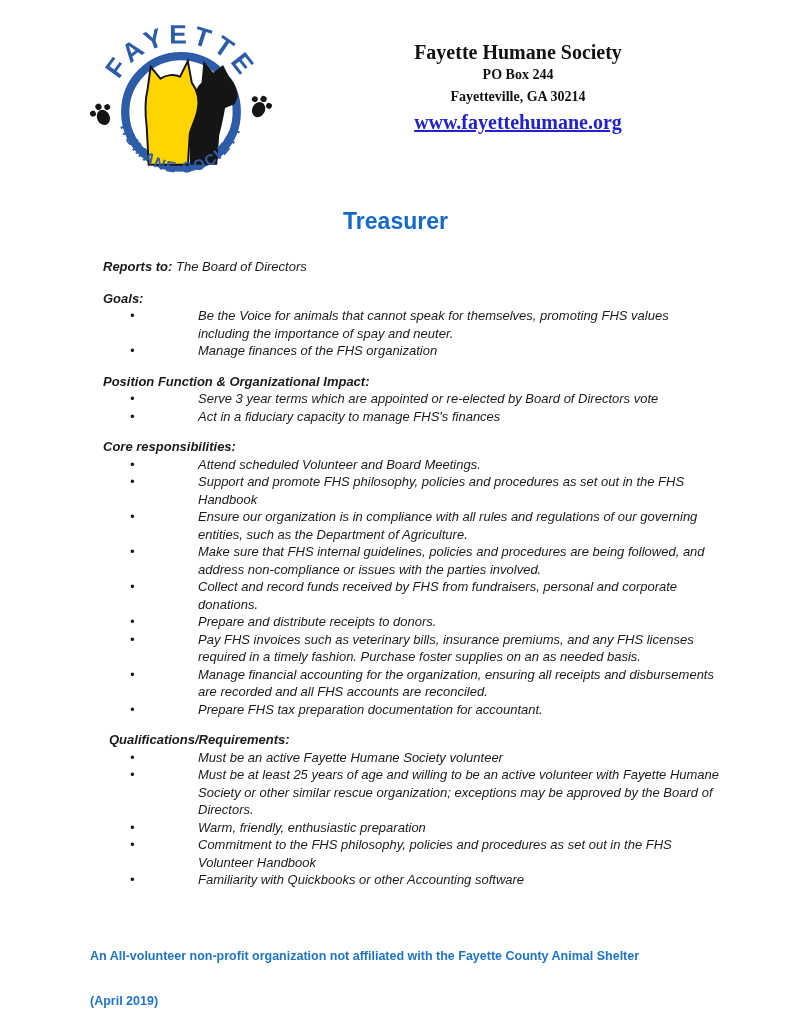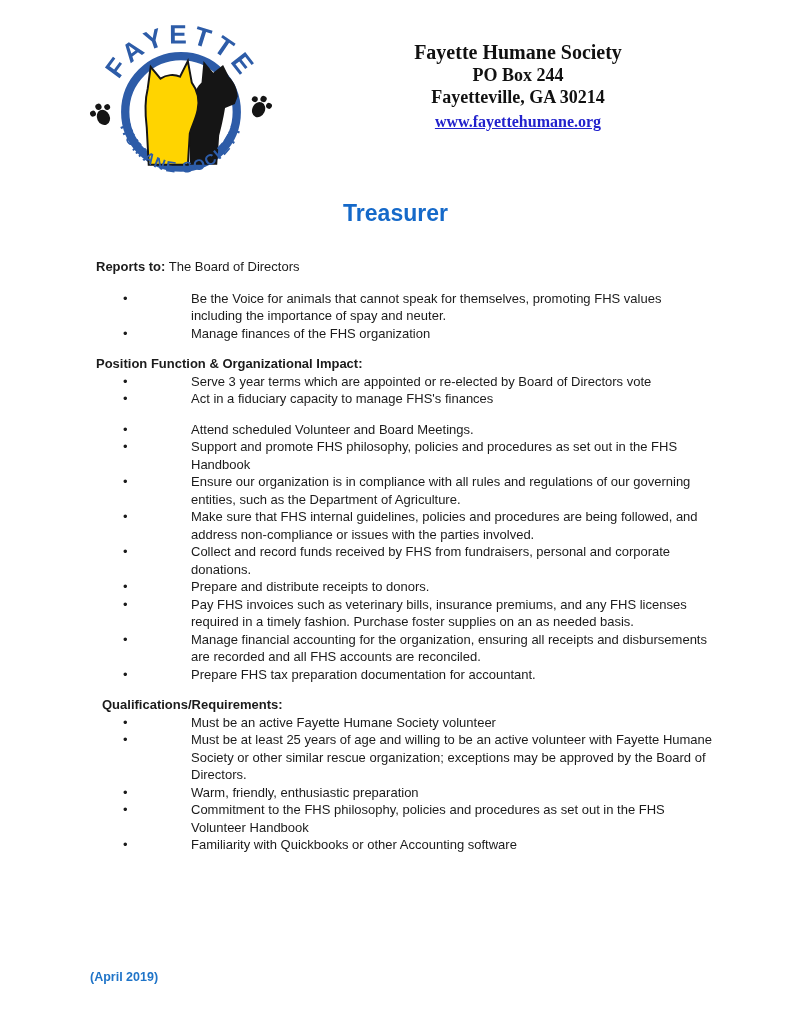--- a/index.html
+++ b/index.html
@@ -9,50 +9,50 @@
     margin:0 auto;
   }
 
   
   .logo { position:absolute; left:88px; top:18px; width:186px; height:182px; }
   .addr {
     position:absolute; left:348px; top:40px; width:340px; text-align:center;
     font-family:Liberation Serif, serif; font-weight:bold; color:#111111;
   }
   .org-name  { font-size:20px; line-height:24px; }
-  .addr-line { font-size:18px; line-height:22px; }
-  .website-line { font-size:16px; line-height:24px; margin-top:2px; }
+  .addr-line { font-size:14px; line-height:22px; }
+  .website-line { font-size:20px; line-height:24px; margin-top:2px; }
   .website-line a { color:#2222cc; text-decoration:underline; font-weight:bold; }
 
   
   .doc-title {
-    position:absolute; top:200px; left:0; width:100%; text-align:center;
+    position:absolute; top:208px; left:0; width:100%; text-align:center;
     color:#1569c9; font-weight:bold; font-size:23px;
   }
 
   
   .content {
-    position:absolute; top:252px; left:96px; width:616px;
-    font-size:13px; line-height:17.5px;
+    position:absolute; top:252px; left:103px; width:616px;
+    font-size:13px; line-height:17.5px;font-style:italic;
   }
   .reports { margin:6px 0 14px 0; }
   .reports .lbl { font-weight:bold; }
   .section { margin-bottom:13px; }
   .section-heading { font-weight:bold; }
   .section:last-of-type .section-heading { margin-left:6px; }
   .bullet-row { display:flex; padding-left:27px; }
   .bullet-marker { flex:none; width:24px; }
   .bullet-text { flex:1;margin-left:44px; }
 
   
   .footer {
     position:absolute; left:90px; top:948px; width:640px;
     color:#1f74c8; font-weight:bold; font-size:12.5px; line-height:16px;
   }
-  .footer-date { margin-top:21px; }
+  .footer-date { margin-top:29px; }
 </style>
 </head>
 <body>
 
 <div class="page">
 
   <svg class="logo" viewBox="0 0 190 186" xmlns="http://www.w3.org/2000/svg">
     <defs>
       <path id="arcTop" d="M 23,98 A 72,72 0 0 1 167,98"></path>
       <path id="arcBot" d="M 33,110 A 64,64 0 0 0 157,110"></path>
@@ -99,20 +99,21 @@
   <div class="doc-title">Treasurer</div>
 
   <div class="content">
 
     <div class="reports">
       <span class="lbl">Reports to:</span>
       <span>The Board of Directors</span>
     </div>
 
     <div class="section">
+      <div class="section-heading">Goals:</div>
       <div class="bullet-row">
         <span class="bullet-marker">•</span>
         <span class="bullet-text">Be the Voice for animals that cannot speak for themselves, promoting FHS values including the importance of spay and neuter.</span>
       </div>
       <div class="bullet-row">
         <span class="bullet-marker">•</span>
         <span class="bullet-text">Manage finances of the FHS organization</span>
       </div>
     </div>
 
@@ -122,20 +123,21 @@
         <span class="bullet-marker">•</span>
         <span class="bullet-text">Serve 3 year terms which are appointed or re-elected by Board of Directors vote</span>
       </div>
       <div class="bullet-row">
         <span class="bullet-marker">•</span>
         <span class="bullet-text">Act in a fiduciary capacity to manage FHS's finances</span>
       </div>
     </div>
 
     <div class="section">
+      <div class="section-heading">Core responsibilities:</div>
       <div class="bullet-row">
         <span class="bullet-marker">•</span>
         <span class="bullet-text">Attend scheduled Volunteer and Board Meetings.</span>
       </div>
       <div class="bullet-row">
         <span class="bullet-marker">•</span>
         <span class="bullet-text">Support and promote FHS philosophy, policies and procedures as set out in the FHS Handbook</span>
       </div>
       <div class="bullet-row">
         <span class="bullet-marker">•</span>
@@ -187,16 +189,17 @@
       </div>
       <div class="bullet-row">
         <span class="bullet-marker">•</span>
         <span class="bullet-text">Familiarity with Quickbooks or other Accounting software</span>
       </div>
     </div>
 
   </div>
 
   <div class="footer">
+    <div class="footer-note">An All-volunteer non-profit organization not affiliated with the Fayette County Animal Shelter</div>
     <div class="footer-date">(April 2019)</div>
   </div>
 
 </div>
 
 </body></html>

